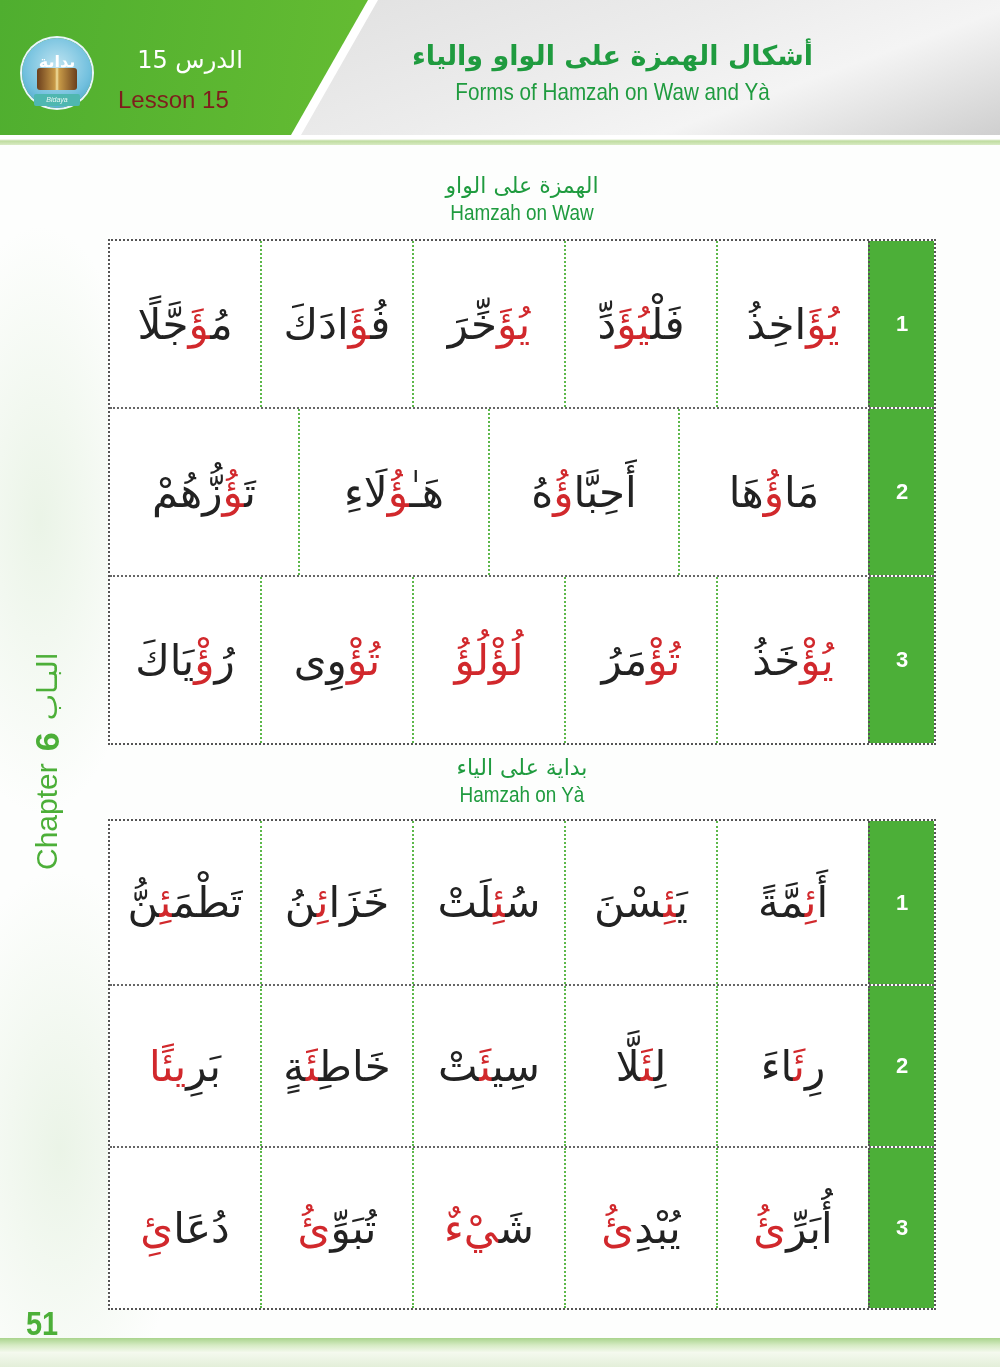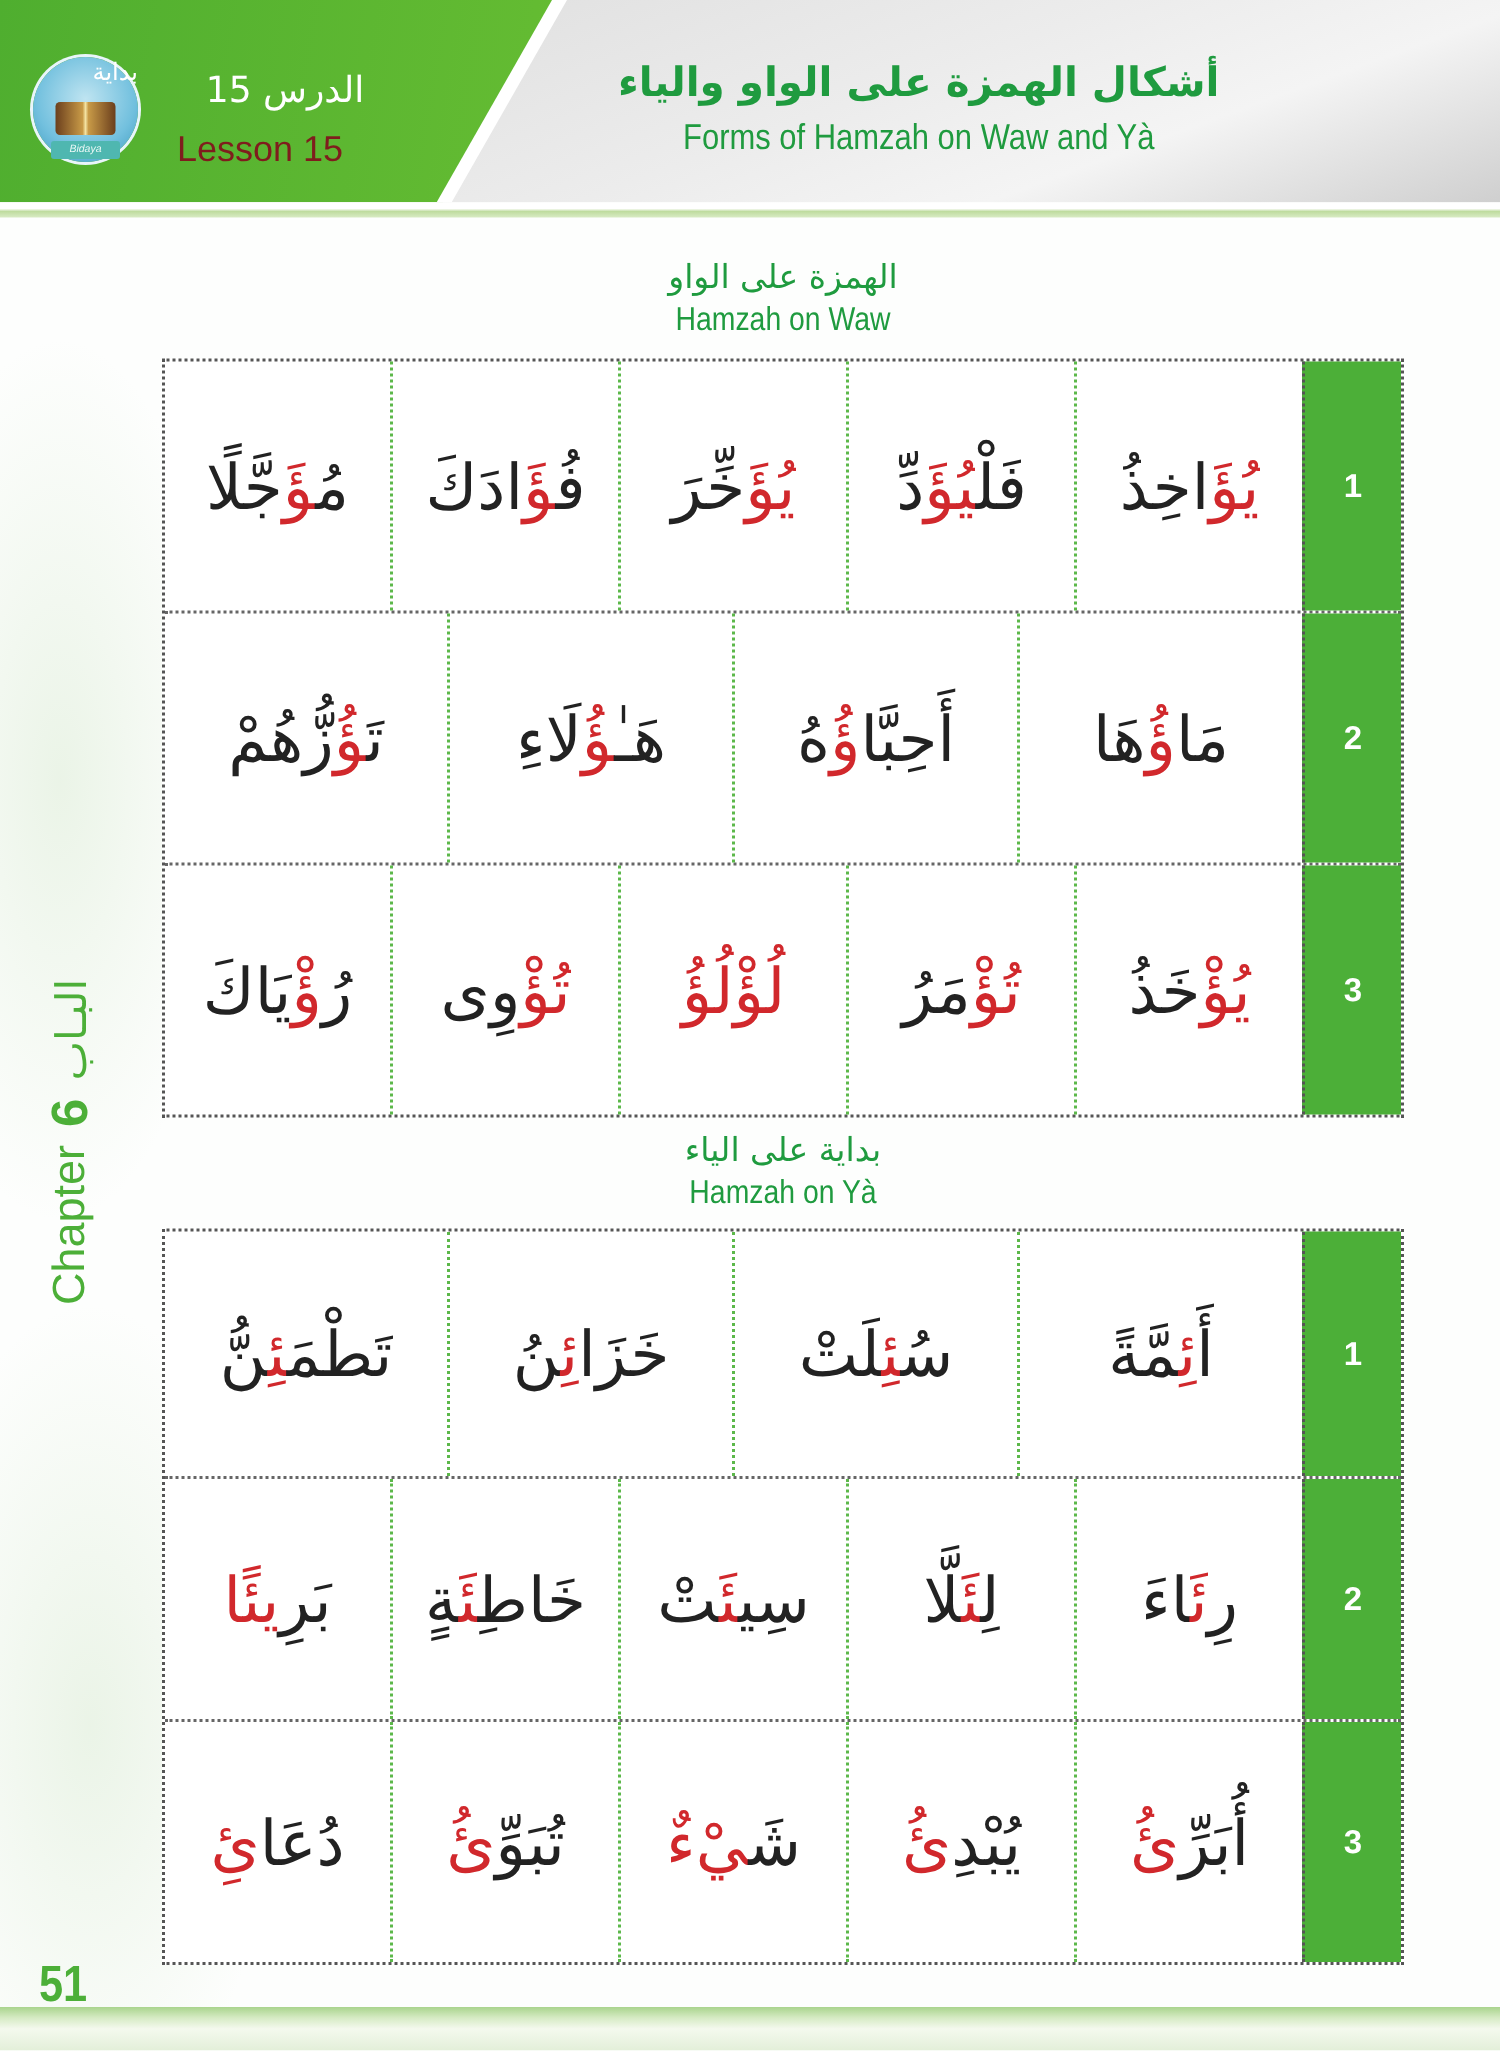--- a/index.html
+++ b/index.html
@@ -34,22 +34,22 @@
   .header-rule {
     position: absolute; left: 0; top: 135px; width: 1000px; height: 10px;
     background: linear-gradient(180deg, #ffffff 0%, #ffffff 40%, #bfdc9f 60%, #d9ebc4 100%);
   }
   .logo {
     position: absolute; left: 22px; top: 38px; width: 70px; height: 70px; border-radius: 50%;
     background: radial-gradient(circle at 50% 40%, #bfe4f1 0%, #72c0de 60%, #3a97bd 100%);
     box-shadow: 0 0 0 2px #e9f5fa;
   }
   .logo-text {
-    position: absolute; left: 0; right: 0; top: 0; text-align: right;
-    color: #ffffff; font-size: 16px; font-weight: normal;
+    position: absolute; left: 0; right: 0; top: 14px; text-align: center;
+    color: #ffffff; font-size: 16px; font-weight: bold;
   }
   .logo-book {
     position: absolute; left: 15px; top: 30px; width: 40px; height: 22px;
     background: linear-gradient(90deg, #6b3f1d, #c89a47 45%, #f3e2a1 50%, #c89a47 55%, #6b3f1d);
     border-radius: 3px;
   }
   .logo-banner {
     position: absolute; left: 12px; top: 56px; width: 46px; height: 12px;
     background: #4fb7b0; border-radius: 2px;
     color: #eaf8f6; font-size: 7px; font-style: italic; text-align: center; line-height: 12px;
@@ -202,20 +202,23 @@
   <div class="ar">بداية على الياء</div>
   <div class="en">Hamzah on Yà</div>
 </div>
 <div class="table" style="top:819px;">
     <div class="trow" style="height: 165px;">
       <div class="numcell">1</div>
       <div class="wcell">
         <span><span>أَ</span><span class="red">ئِ</span><span>مَّةً</span></span>
       </div>
       <div class="wcell">
+        <span><span>يَ</span><span class="red">ئِ</span><span>سْنَ</span></span>
+      </div>
+      <div class="wcell">
         <span><span>سُ</span><span class="red">ئِ</span><span>لَتْ</span></span>
       </div>
       <div class="wcell">
         <span><span>خَزَا</span><span class="red">ئِ</span><span>نُ</span></span>
       </div>
       <div class="wcell">
         <span><span>تَطْمَ</span><span class="red">ئِ</span><span>نُّ</span></span>
       </div>
     </div>
     <div class="trow" style="height: 162px;">

